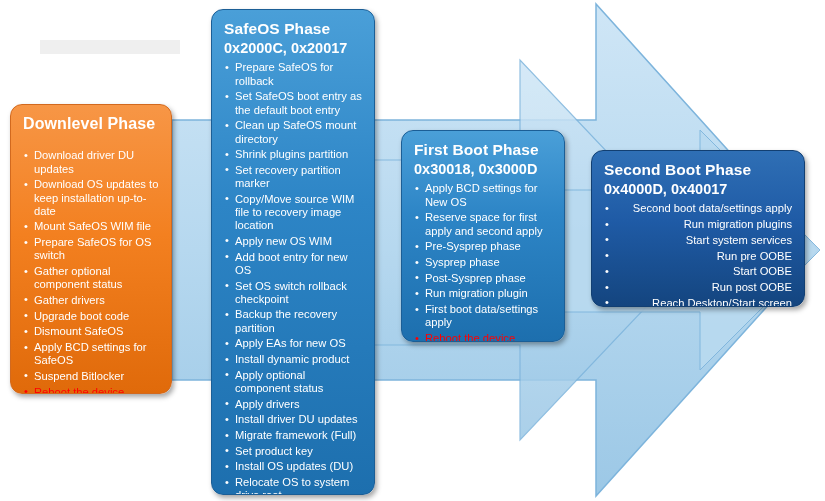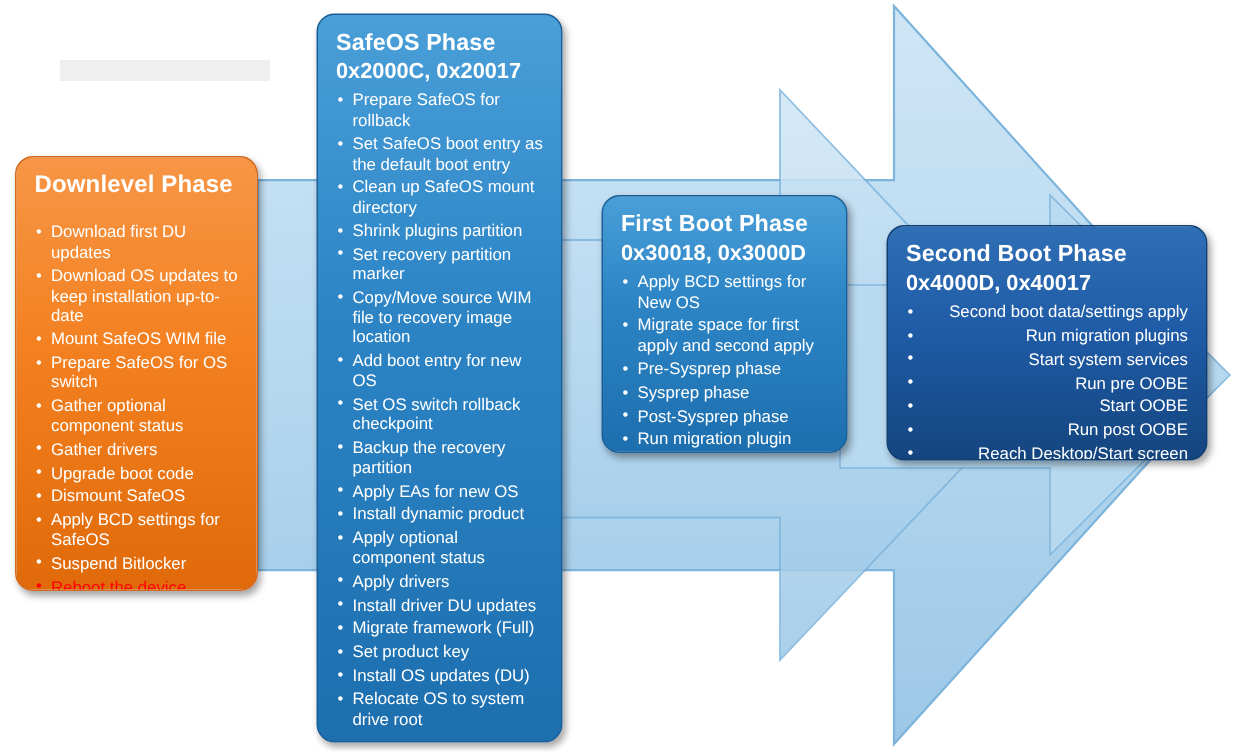--- a/index.html
+++ b/index.html
@@ -100,21 +100,21 @@
     border: 1.5px solid #1b5e96;
     box-shadow: 2px 3px 5px rgba(0,0,0,0.35);
     margin-left: 12px;
   }
 
   
   #phase-firstboot {
     left: 401px;
     top: 130px;
     width: 164px;
-    height: 172px;
+    height: 212px;
     background: linear-gradient(to bottom, #4a9fd8 0%, #2d85c6 40%, #1d6fae 100%);
     border: 1.5px solid #1b5e96;
     box-shadow: 2px 3px 5px rgba(0,0,0,0.35);
   }
 
   
   #phase-secondboot {
     left: 591px;
     top: 150px;
     width: 214px;
@@ -158,21 +158,21 @@
     </g>
 
     <g>
       <rect x="40" y="40" width="140" height="14" fill="#e9e9e9" opacity="0.75"></rect>
     </g>
   </svg>
 
   <div class="phase" id="phase-downlevel">
     <div class="title">Downlevel Phase</div>
     <ul>
-      <li>Download first DU updates</li>
+      <li>Download driver DU updates</li>
       <li>Download OS updates to keep installation up-to-date</li>
       <li>Mount SafeOS WIM file</li>
       <li>Prepare SafeOS for OS switch</li>
       <li>Gather optional component status</li>
       <li>Gather drivers</li>
       <li>Upgrade boot code</li>
       <li>Dismount SafeOS</li>
       <li>Apply BCD settings for SafeOS</li>
       <li>Suspend Bitlocker</li>
       <li class="reboot">Reboot the device</li>
@@ -182,20 +182,21 @@
   <div class="phase" id="phase-safeos">
     <div class="title">SafeOS Phase</div>
     <div class="subtitle">0x2000C, 0x20017</div>
     <ul>
       <li>Prepare SafeOS for rollback</li>
       <li>Set SafeOS boot entry as the default boot entry</li>
       <li>Clean up SafeOS mount directory</li>
       <li>Shrink plugins partition</li>
       <li>Set recovery partition marker</li>
       <li>Copy/Move source WIM file to recovery image location</li>
+      <li>Apply new OS WIM</li>
       <li>Add boot entry for new OS</li>
       <li>Set OS switch rollback checkpoint</li>
       <li>Backup the recovery partition</li>
       <li>Apply EAs for new OS</li>
       <li>Install dynamic product</li>
       <li>Apply optional component status</li>
       <li>Apply drivers</li>
       <li>Install driver DU updates</li>
       <li>Migrate framework (Full)</li>
       <li>Set product key</li>
@@ -203,21 +204,21 @@
       <li>Relocate OS to system drive root</li>
 
     </ul>
   </div>
 
   <div class="phase" id="phase-firstboot">
     <div class="title">First Boot Phase</div>
     <div class="subtitle">0x30018, 0x3000D</div>
     <ul>
       <li>Apply BCD settings for New OS</li>
-      <li>Migrate space for first apply and second apply</li>
+      <li>Reserve space for first apply and second apply</li>
       <li>Pre-Sysprep phase</li>
       <li>Sysprep phase</li>
       <li>Post-Sysprep phase</li>
       <li>Run migration plugin</li>
       <li>First boot data/settings apply</li>
       <li class="reboot">Reboot the device</li>
     </ul>
   </div>
 
   <div class="phase" id="phase-secondboot">

